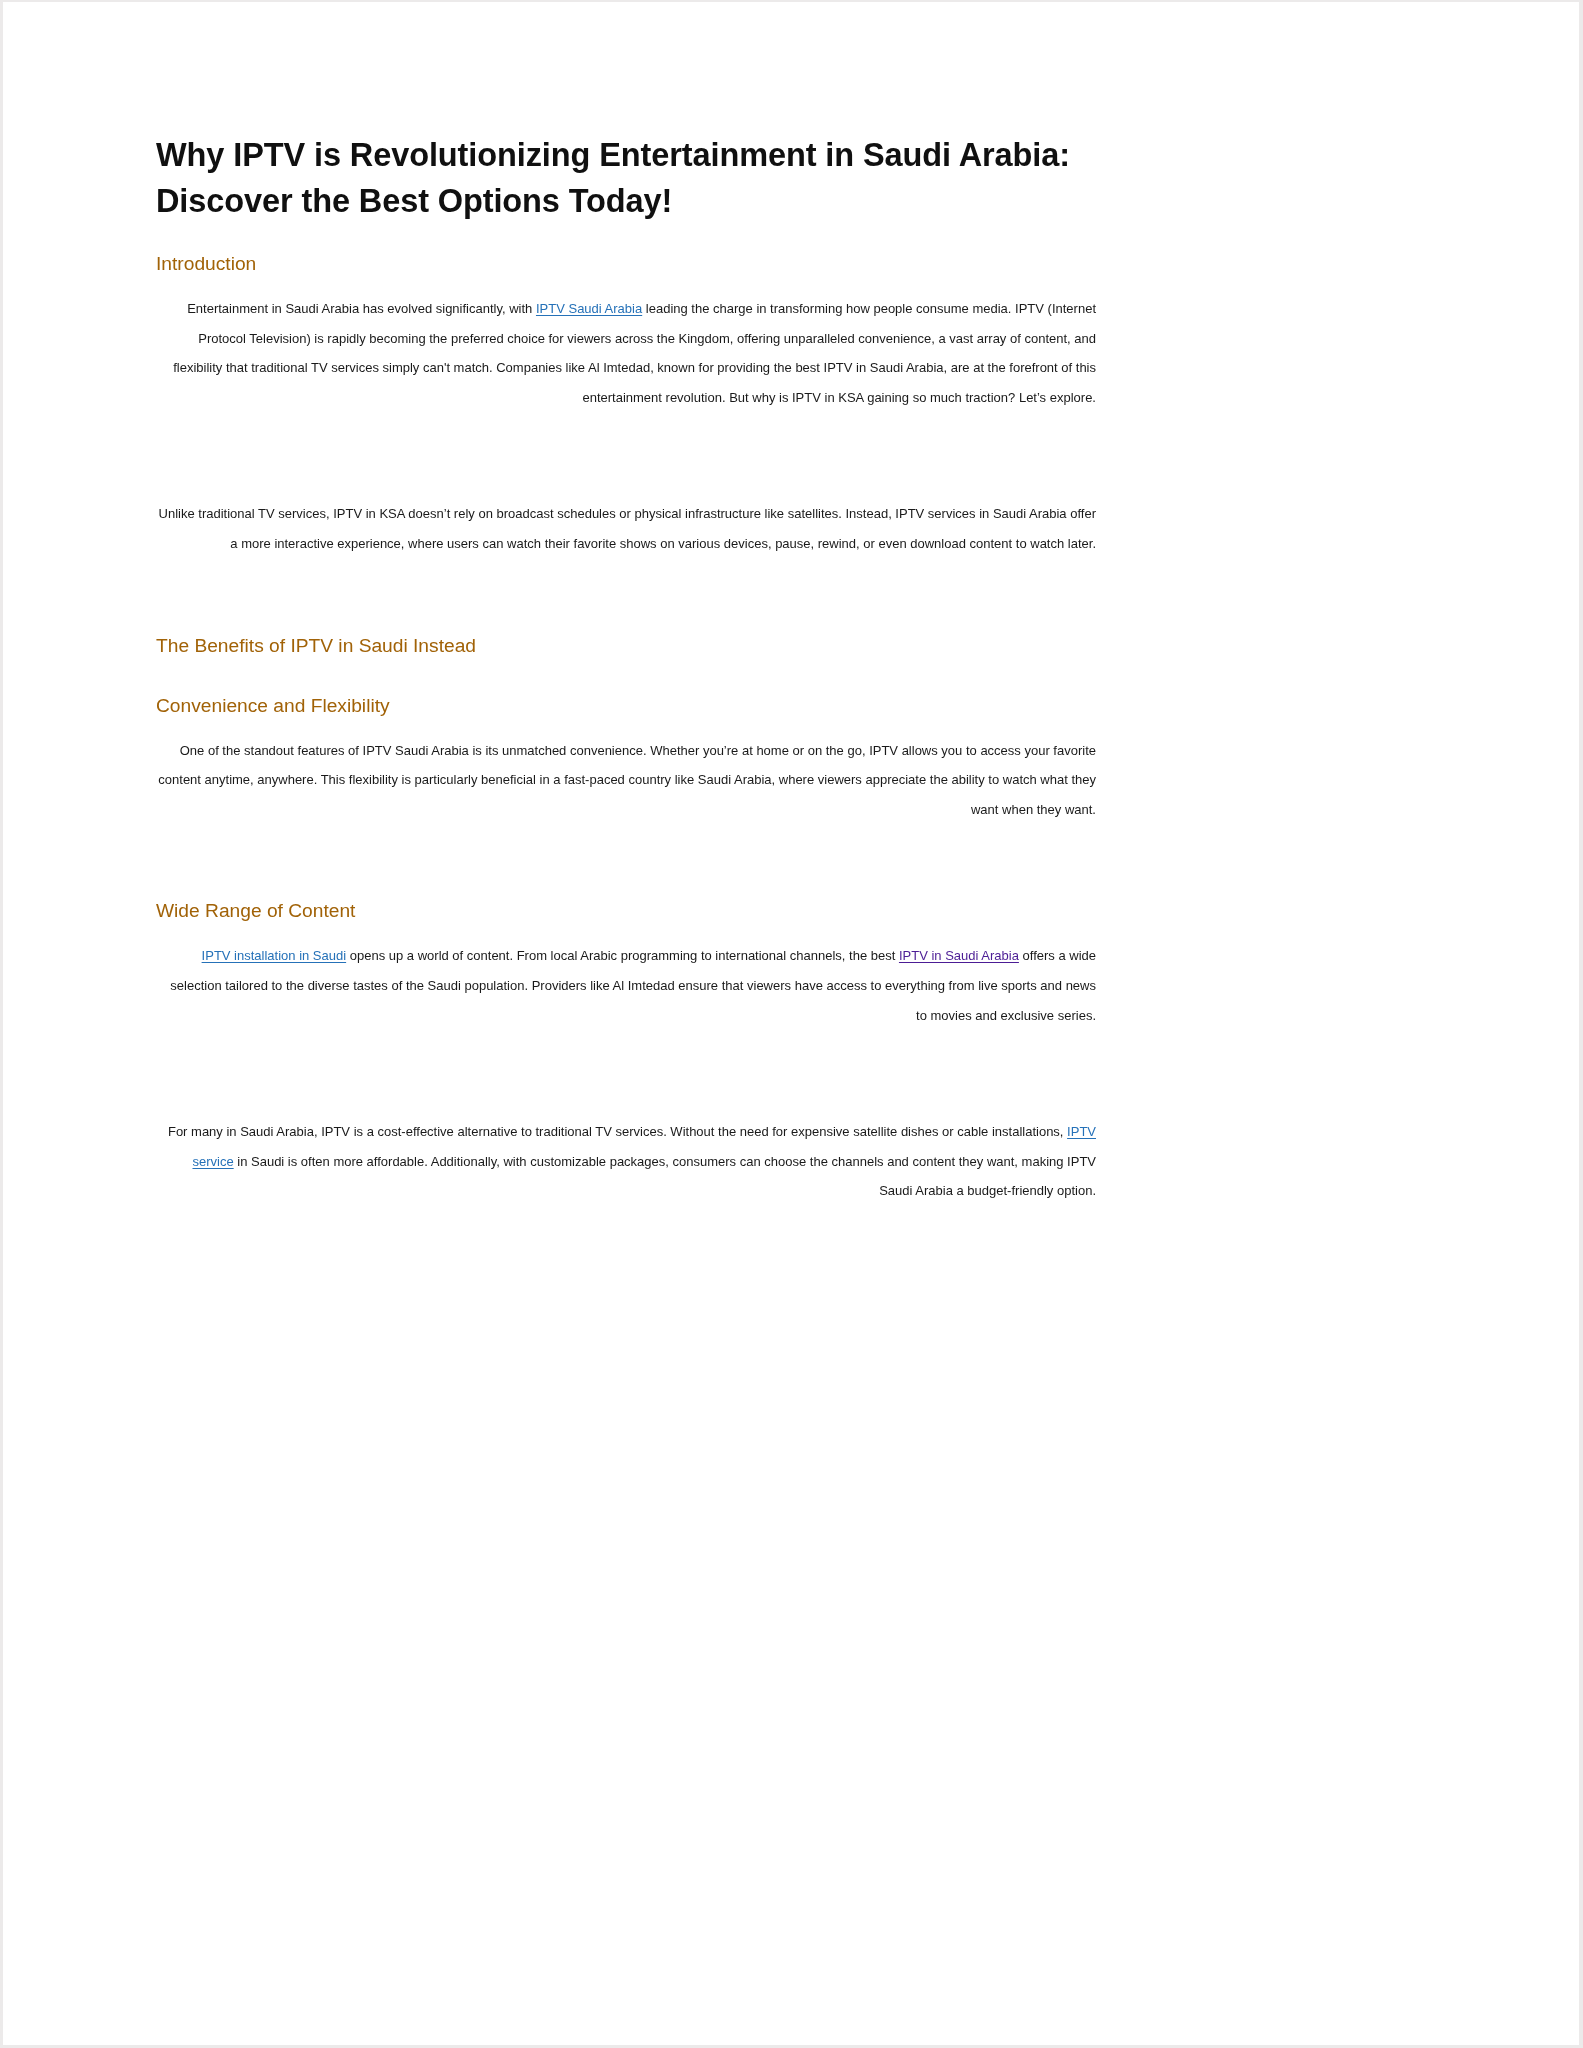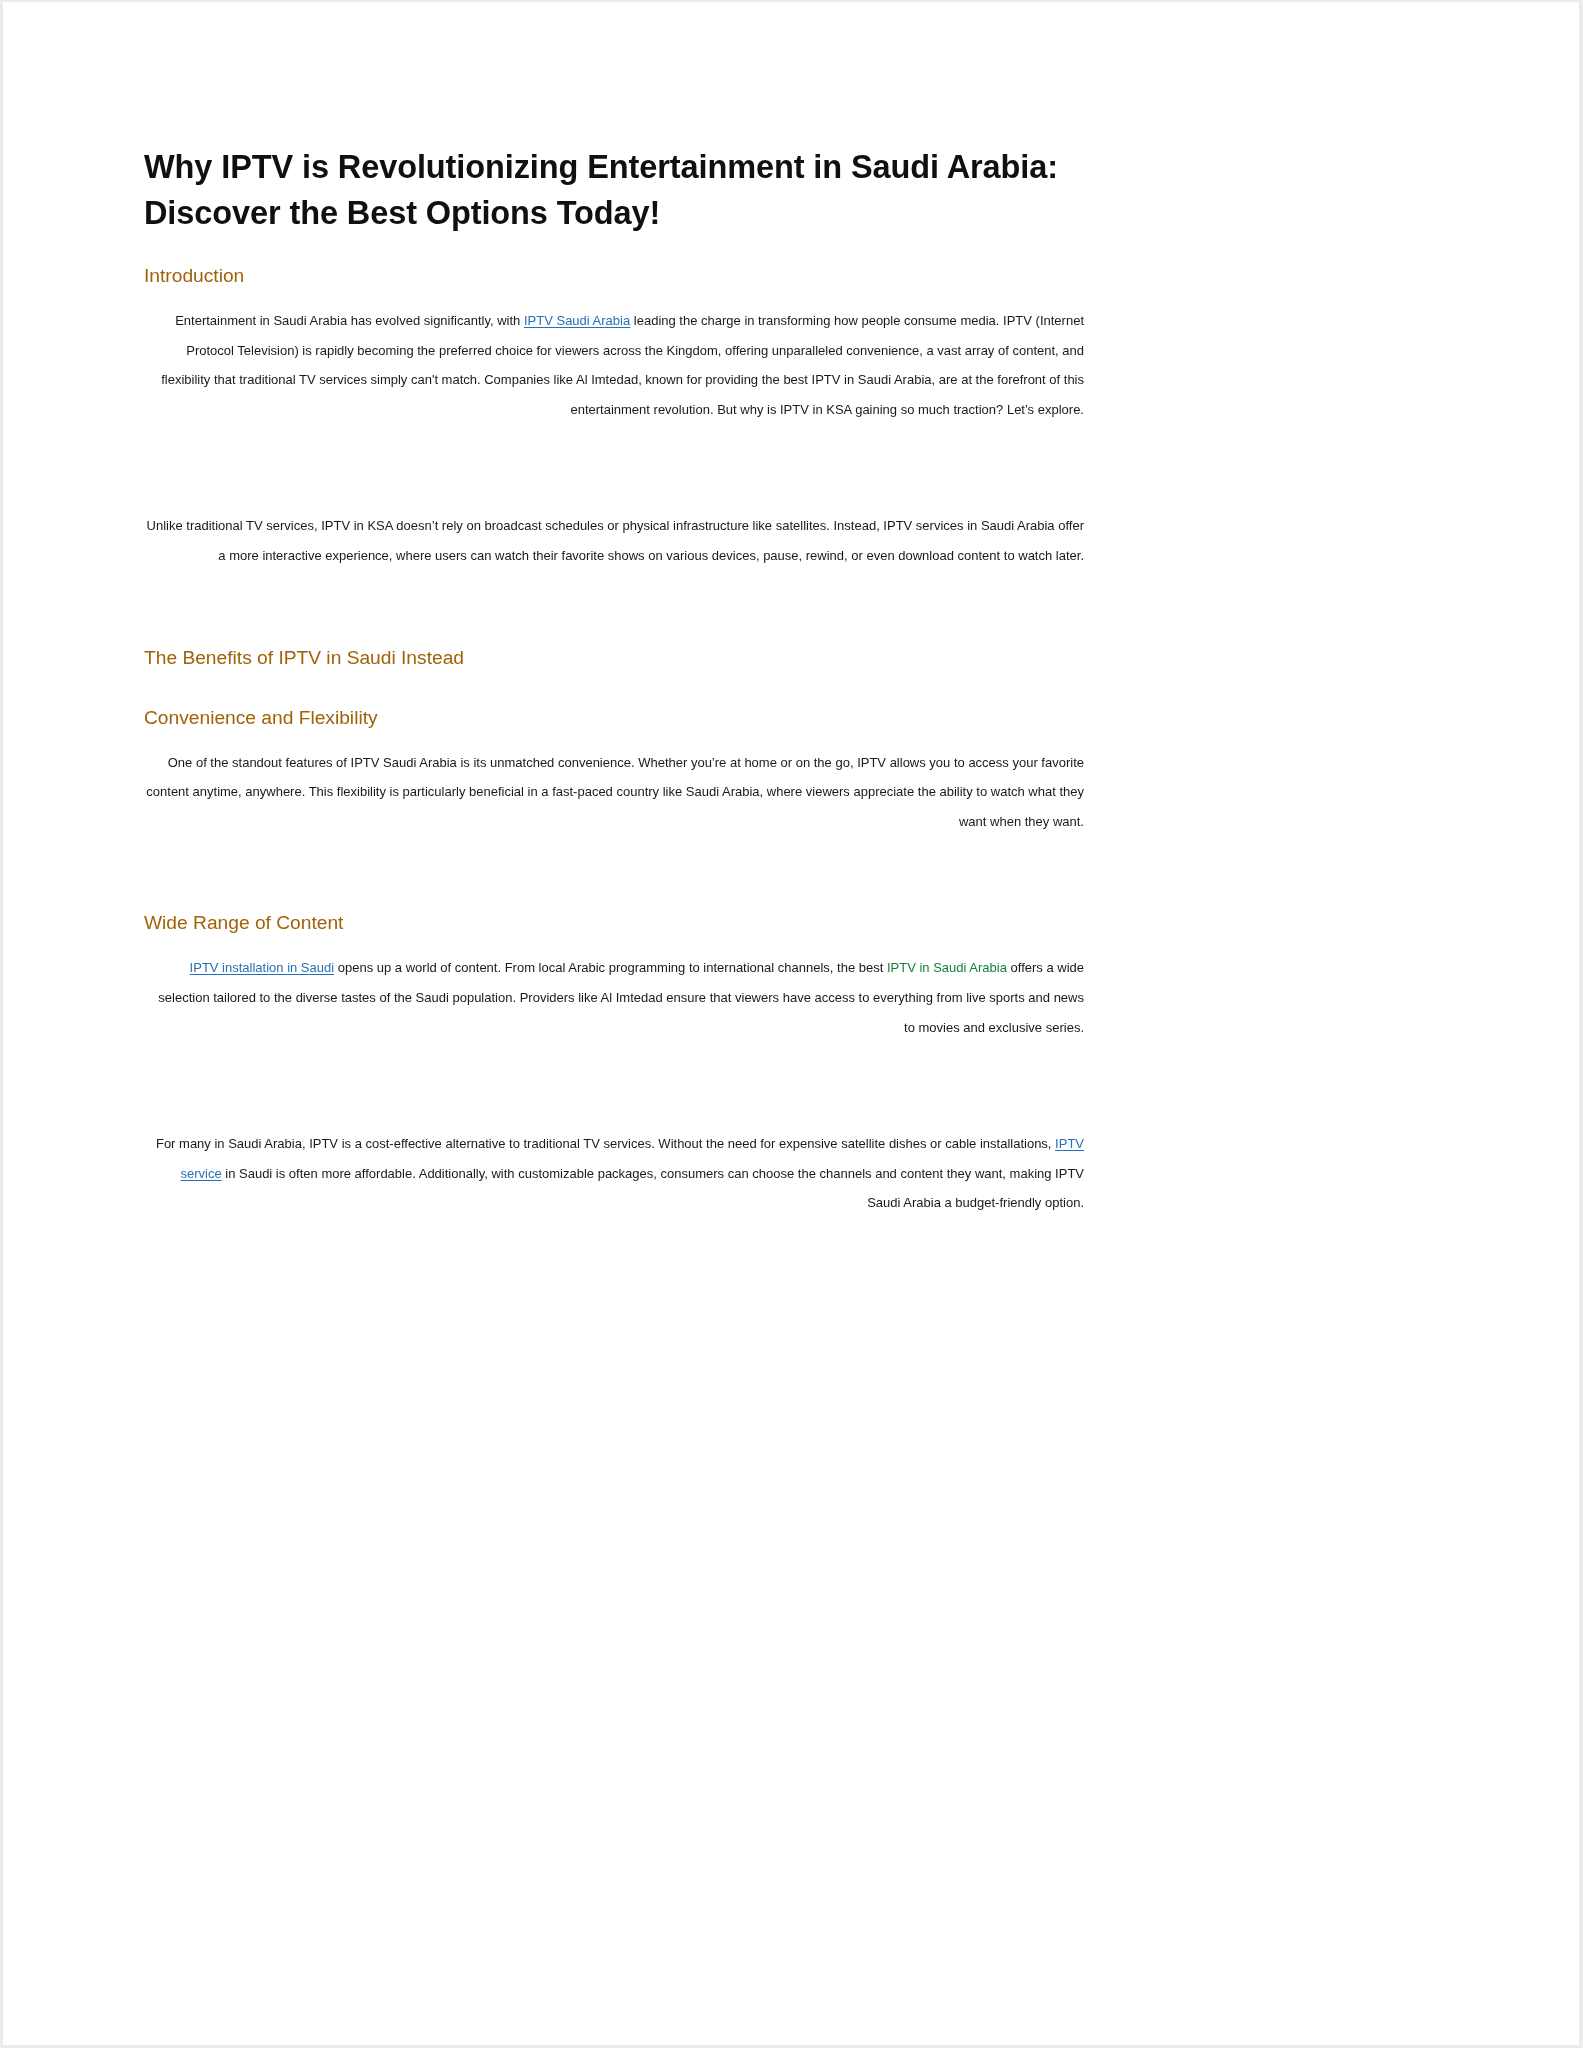--- a/index.html
+++ b/index.html
@@ -31,24 +31,23 @@
     background: #eceaea;
     pointer-events: none;
   }
   .page-edge-left  { left: 0;   top: 0; width: 3px;  height: 100%; }
   .page-edge-right { right: 0;  top: 0; width: 4px;  height: 100%; }
   .page-edge-top   { left: 0;   top: 0; height: 2px; width: 100%; }
   .page-edge-bottom{ left: 0; bottom: 0; height: 3px; width: 100%; }
 
   .content {
     position: absolute;
-    left: 144px;
+    left: 156px;
     top: 132px;
     width: 940px;
-    margin-top: 12px;
   }
 
   .doc-title {
     font-family: "Liberation Sans Narrow", "Liberation Sans", sans-serif;
     font-weight: bold;
     font-size: 32.5px;
     line-height: 46px;
     color: #101010;
     letter-spacing: -0.1px;
     margin: 0 0 0 0;
@@ -80,22 +79,23 @@
   .sp-xl  { height: 72px; }
 
   a.doclink {
     color: #2571b8;
     text-decoration: underline;
     text-underline-offset: 2px;
     cursor: pointer;
   }
 
   .uline-plain {
+    text-decoration: underline;
     text-underline-offset: 2px;
-    color: #15803d;
+    color: #4c1d95;
   }
 </style>
 </head>
 <body>
 
 <div class="page">
 
   <div class="page-edge-top"></div>
   <div class="page-edge-left"></div>
   <div class="page-edge-right"></div>

